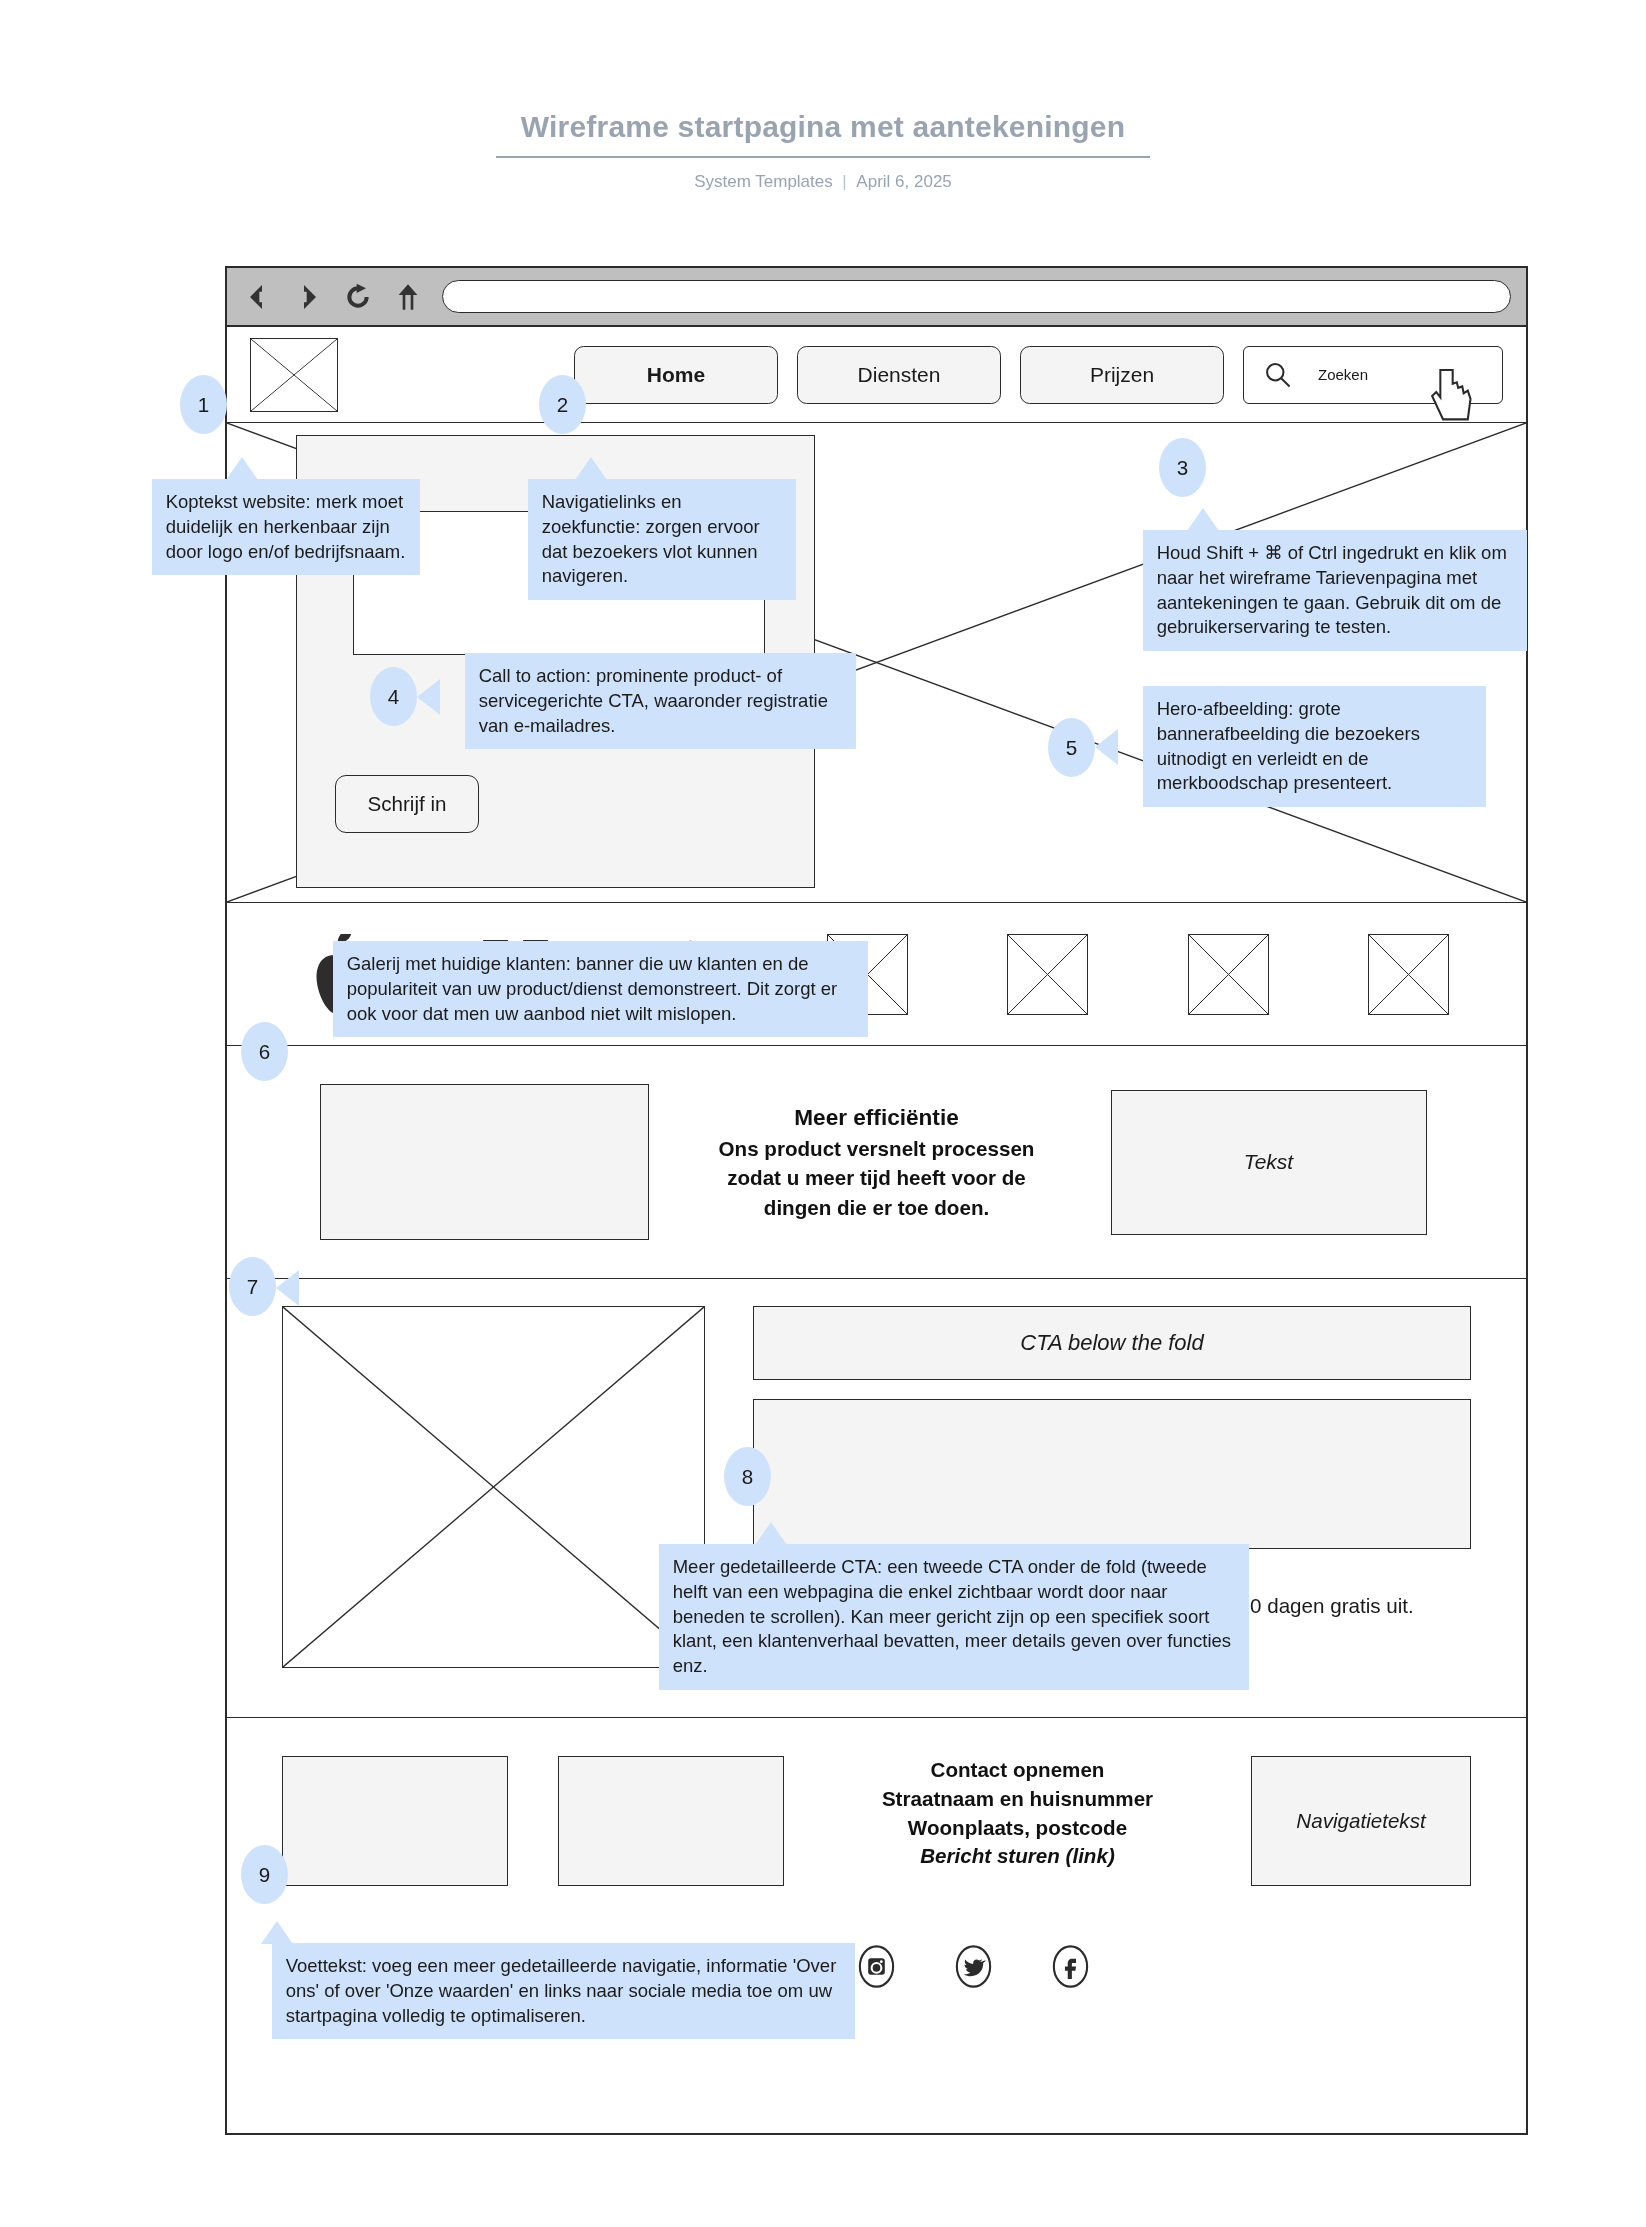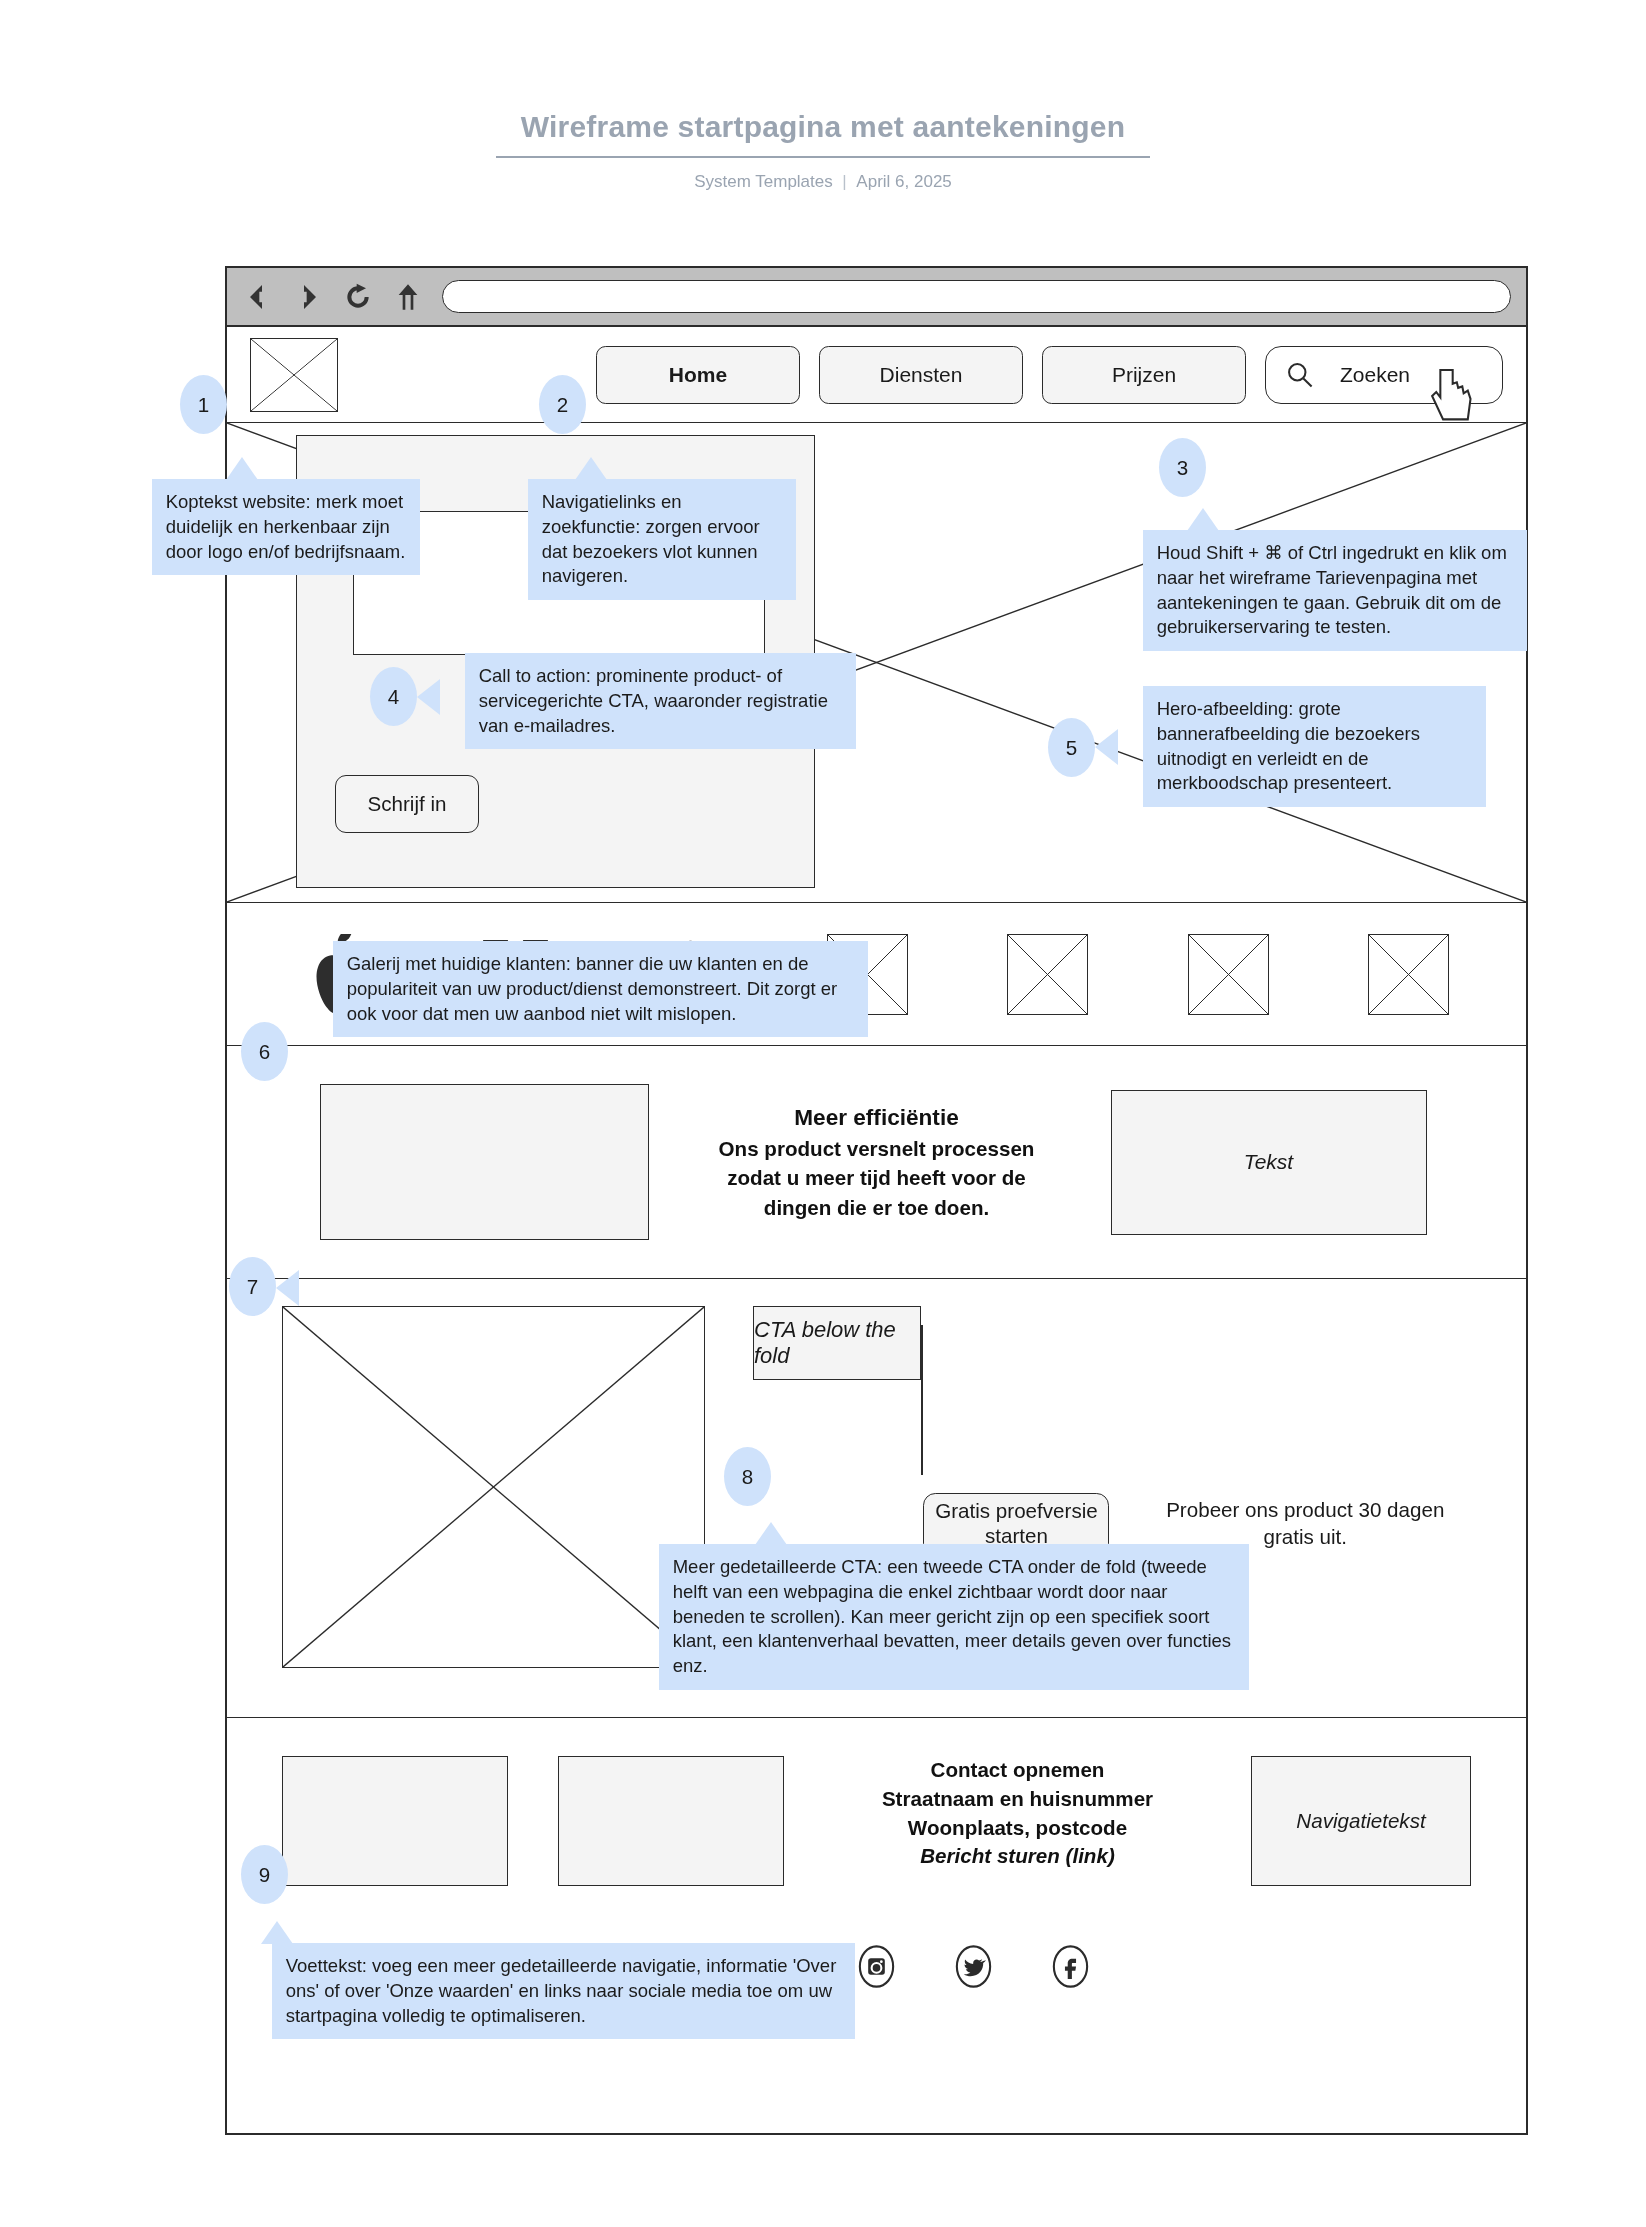--- a/index.html
+++ b/index.html
@@ -45,22 +45,22 @@
     background: linear-gradient(to top right, transparent calc(50% - 0.7px), #2b2b2b, transparent calc(50% + 0.7px));
   }
   .xbox::after { background: linear-gradient(to bottom right, transparent calc(50% - 0.7px), #2b2b2b, transparent calc(50% + 0.7px)); }
   .nav-items { margin-left: auto; display: flex; align-items: center; gap: 19px; }
   .nav-btn {
     width: 204px; height: 58px; background: #f4f4f4; border: 1.4px solid #2b2b2b; border-radius: 9.6px;
     display: flex; align-items: center; justify-content: center; font-size: 21px; color: #1a1a1a;
   }
   .nav-btn.active { font-weight: bold; }
   .search-box {
-    width: 238px; height: 58px; background: #fff; border: 1.4px solid #2b2b2b; border-radius: 16px;
-    display: flex; align-items: center; padding-left: 19px; gap: 25px; font-size: 21px; color: #1a1a1a;
+    width: 260px; height: 58px; background: #fff; border: 1.4px solid #2b2b2b; border-radius: 6px;
+    display: flex; align-items: center; padding-left: 19px; gap: 25px; font-size: 15px; color: #1a1a1a;
   }
   .mag { width: 30px; height: 30px; flex: 0 0 auto; }
   .mag svg { width: 100%; height: 100%; }
   .cursor-hand { position: absolute; left: 1201px; top: 36px; width: 48px; height: 62px; z-index: 40; }
   .cursor-hand svg { width: 100%; height: 100%; }
 
   
   .hero { position: relative; height: 480px; border-bottom: 1.4px solid #2b2b2b; overflow: hidden; }
   .hero-x { position: absolute; inset: 0; }
   .hero-x svg { width: 100%; height: 100%; display: block; }
@@ -92,21 +92,21 @@
   .feat-text { text-align: center; font-size: 20.6px; line-height: 1.42; color: #111; font-weight: bold; }
   .feat-text .hl { font-size: 22.6px; }
   .feat-box {
     width: 316px; height: 145px; background: #f4f4f4; border: 1.4px solid #2b2b2b;
     display: flex; align-items: center; justify-content: center; font-style: italic; font-size: 21px; color: #1a1a1a;
   }
 
   
   .ctasec { height: 439px; border-bottom: 1.4px solid #2b2b2b; position: relative; display: flex; padding: 27.4px 55px 0 55px; gap: 48px; }
   .big-x { width: 423px; height: 362px; border: 1.4px solid #2b2b2b; position: relative; flex: 0 0 auto; }
-  .cta-right { flex: 1 1 auto; display: flex; flex-direction: row; }
+  .cta-right { flex: 1 1 auto; display: flex; flex-direction: column; }
   .cta-bar {
     height: 74px; background: #f4f4f4; border: 1.4px solid #2b2b2b;
     display: flex; align-items: center; justify-content: center;
     font-style: italic; font-size: 22px; color: #1a1a1a;
   }
   .cta-body { margin-top: 19px; height: 150px; background: #f4f4f4; border: 1.4px solid #2b2b2b; }
   .cta-foot { margin-top: 25px; display: flex; align-items: center; gap: 30px; }
   .trial-btn {
     width: 206px; height: 63px; background: #f4f4f4; border: 1.4px solid #2b2b2b; border-radius: 12.3px;
     display: flex; align-items: center; justify-content: center; text-align: center;

